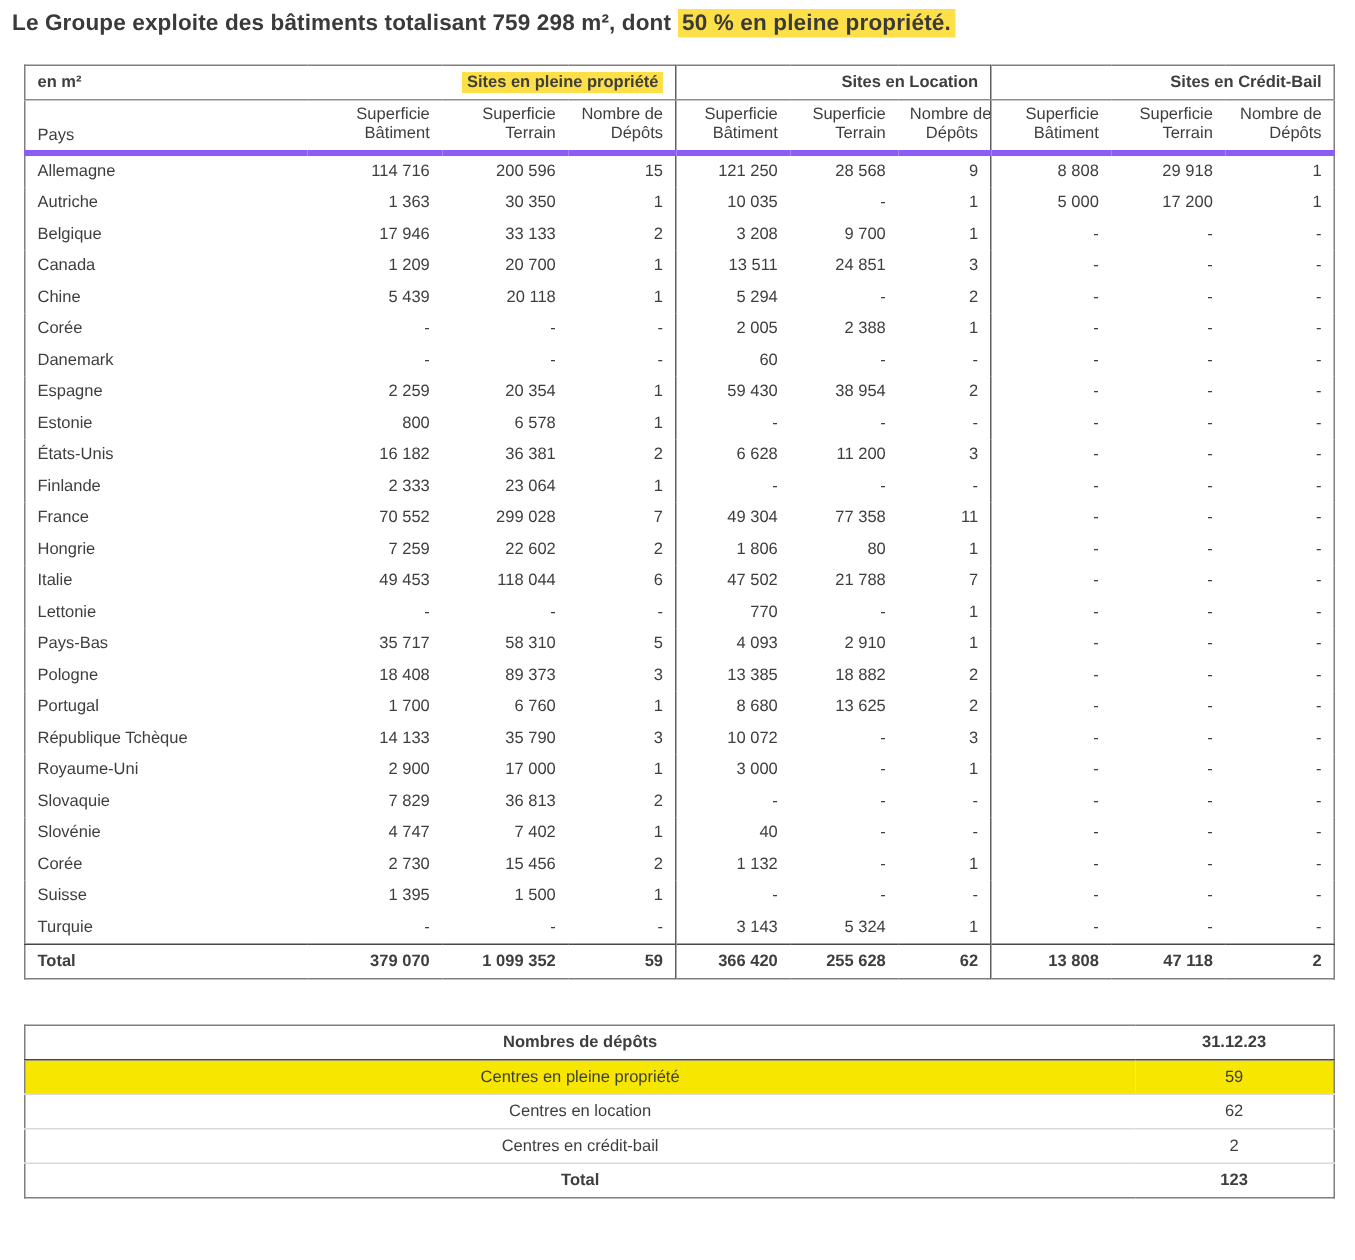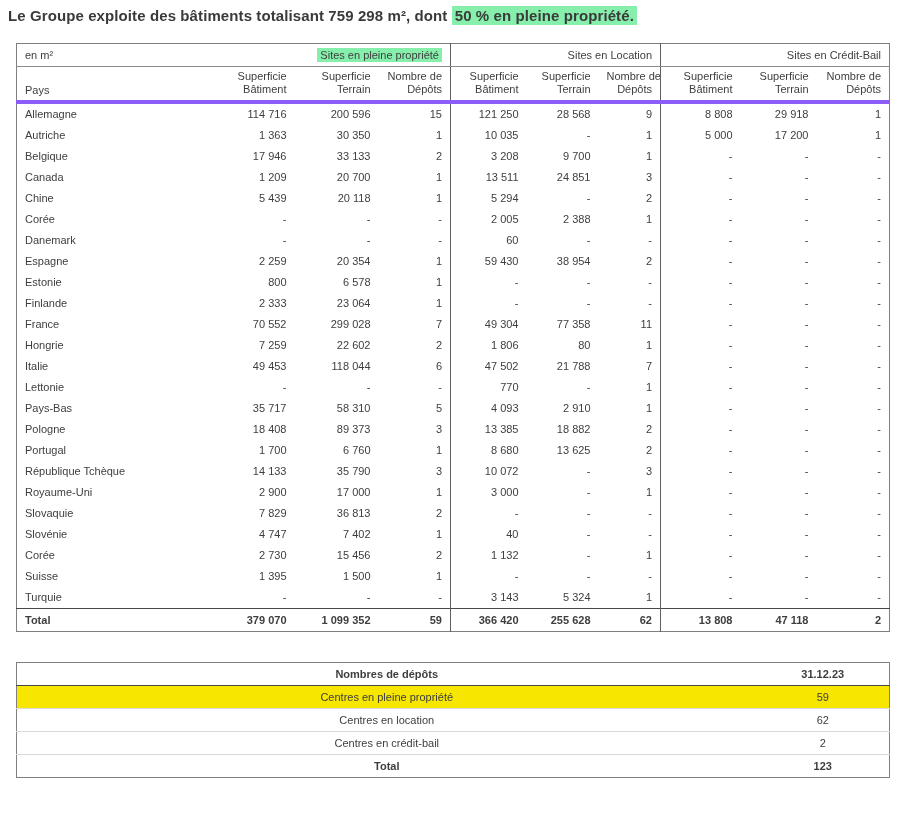--- a/index.html
+++ b/index.html
@@ -12,21 +12,21 @@
   }
   .page { padding: 7px 0 10px 8px; }
 
   .title {
     font-size: 15px;
     font-weight: 600;
     color: #3a3a3a;
     margin: 0 0 19px 0;
     letter-spacing: 0.1px;
   }
-  .hl { background: #86efac; padding: 1px 3px; }
+  .hl { background: #fde047; padding: 1px 3px; }
 
   table {
     border-collapse: collapse;
     table-layout: fixed;
     margin-left: 8px;
     width: 873px;
     font-size: 11px;
     color: #3e3e3e;
   }
   .main { border: 1px solid #7f7f7f; }
@@ -34,21 +34,21 @@
     padding: 4px 8px;
     white-space: nowrap;
     vertical-align: bottom;
     overflow: hidden;
   }
   .num { text-align: right; }
   .g-end { border-right: 1px solid #5f5f5f; }
 
   .group-row th {
     text-align: right;
-    font-weight: normal;
+    font-weight: bold;
     border-bottom: 1px solid #8c8c8c;
     padding-top: 5px;
     padding-bottom: 5px;
   }
   .group-row th.unit { text-align: left; }
 
   .colhead-row th {
     font-weight: normal;
     text-align: right;
     border-bottom: 4px solid #8b5cf6;
@@ -258,20 +258,32 @@
     <td class="num">6 578</td>
     <td class="num g-end">1</td>
     <td class="num">-</td>
     <td class="num">-</td>
     <td class="num g-end">-</td>
     <td class="num">-</td>
     <td class="num">-</td>
     <td class="num">-</td>
   </tr>
 
+  <tr>
+    <td>États-Unis</td>
+    <td class="num">16 182</td>
+    <td class="num">36 381</td>
+    <td class="num g-end">2</td>
+    <td class="num">6 628</td>
+    <td class="num">11 200</td>
+    <td class="num g-end">3</td>
+    <td class="num">-</td>
+    <td class="num">-</td>
+    <td class="num">-</td>
+  </tr>
 
   <tr>
     <td>Finlande</td>
     <td class="num">2 333</td>
     <td class="num">23 064</td>
     <td class="num g-end">1</td>
     <td class="num">-</td>
     <td class="num">-</td>
     <td class="num g-end">-</td>
     <td class="num">-</td>

